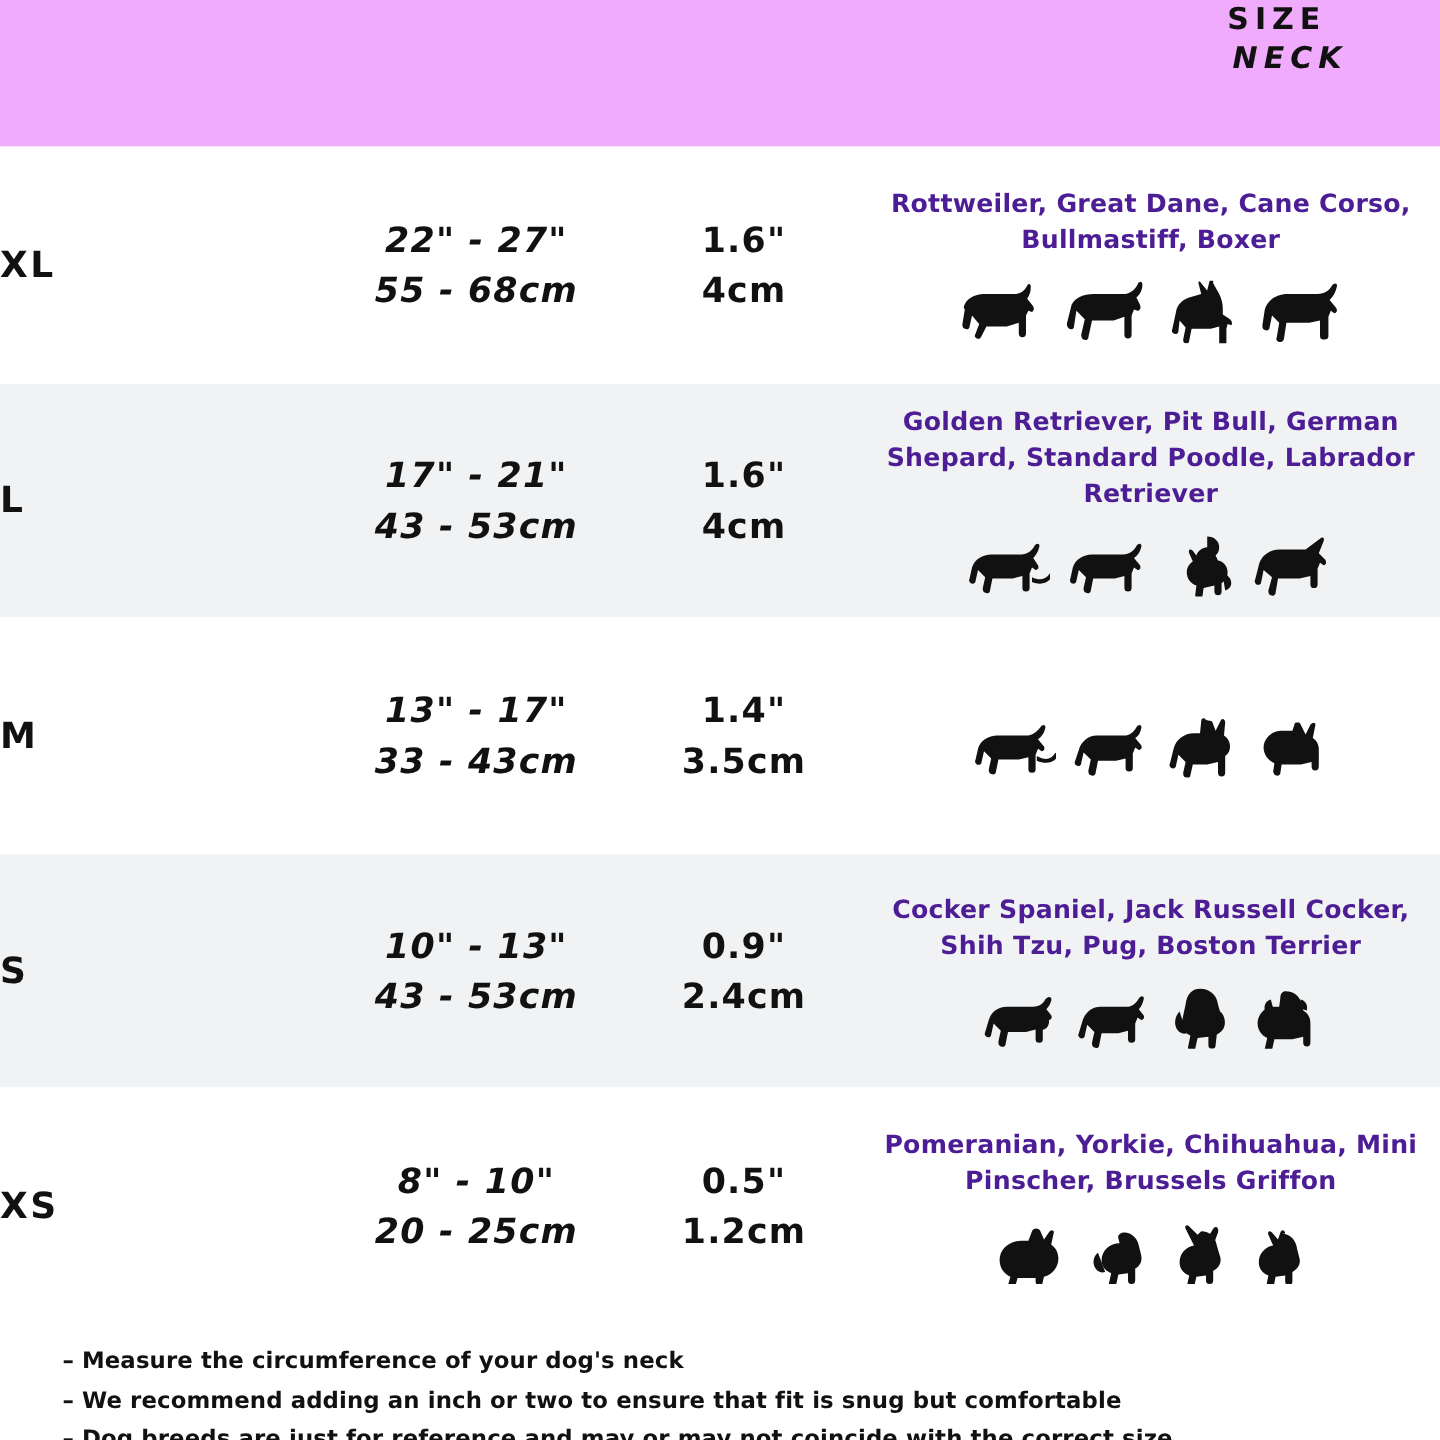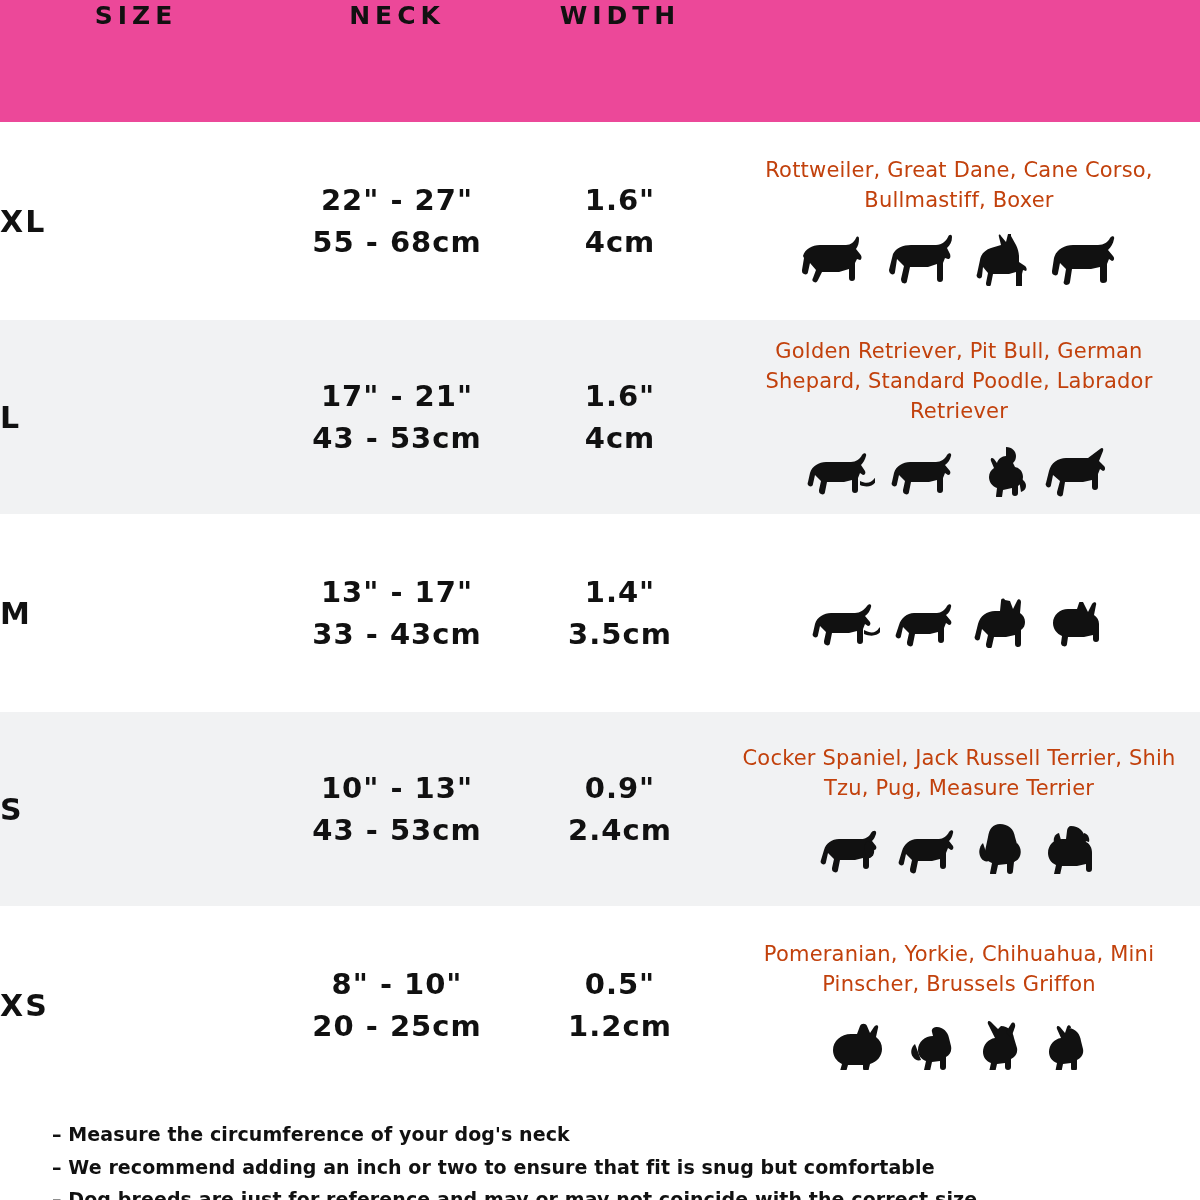--- a/index.html
+++ b/index.html
@@ -16,27 +16,28 @@
   }
   .sheet {
     width: 1200px;
     height: 1200px;
     position: relative;
     box-sizing: border-box;
   }
   
   .head-row {
     display: flex;
-    align-items: flex-start;
+    align-items: flex-end;
     height: 122px;
-    background: #ec4899;
+    background: #f0abfc;
     border-bottom: 2px solid #ffffff;
+    flex-direction: column;
   }
   .col-size   { width: 272px; }
-  .col-neck   { width: 250px; }
+  .col-neck   { width: 250px; font-style: italic; }
   .col-width  { width: 196px; }
   .col-breeds { width: 482px; }
 
   .head-cell {
     text-align: center;
     font-weight: bold;
     font-size: 25px;
     letter-spacing: 5px;
     line-height: 1.3;
     color: #111;
@@ -65,25 +66,25 @@
     line-height: 1.45;
     letter-spacing: 1px;
     white-space: pre-line;
   }
   .cell-breeds {
     text-align: center;
     padding: 0 14px;
     box-sizing: border-box;
   }
   .breed-text {
-    font-weight: normal;
+    font-weight: bold;
     font-size: 21px;
     line-height: 1.42;
     letter-spacing: 0.2px;
-    color: #c2410c;
+    color: #4c1d95;
   }
   .breed-icons {
     display: flex;
     justify-content: center;
     align-items: flex-end;
     gap: 14px;
     margin-top: 8px;
     height: 62px;
   }
   .breed-icons svg { display: block; }
@@ -104,21 +105,20 @@
 </style>
 </head>
 <body>
 
 <div class="sheet">
 
   <div class="head-row">
     <div class="head-cell col-size">SIZE</div>
     <div class="head-cell col-neck">NECK</div>
     <div class="head-cell col-width">
-      <div>WIDTH</div>
     </div>
   </div>
 
   <div class="row row-h light">
     <div class="cell-size col-size">XL</div>
     <div class="cell-measure col-neck">22" - 27"
 55 - 68cm</div>
     <div class="cell-measure col-width">1.6"
 4cm</div>
     <div class="cell-breeds col-breeds">
@@ -192,21 +192,21 @@
     </div>
   </div>
 
   <div class="row row-h grey">
     <div class="cell-size col-size">S</div>
     <div class="cell-measure col-neck">10" - 13"
 43 - 53cm</div>
     <div class="cell-measure col-width">0.9"
 2.4cm</div>
     <div class="cell-breeds col-breeds">
-      <div class="breed-text">Cocker Spaniel, Jack Russell Terrier, Shih Tzu, Pug, Measure Terrier</div>
+      <div class="breed-text">Cocker Spaniel, Jack Russell Cocker, Shih Tzu, Pug, Boston Terrier</div>
       <div class="breed-icons">
         <svg width="64" height="46" viewBox="0 0 64 46">
             <path fill="#111" d="M5 22c2-7 8-11 15-11h22c4 0 8-2 10-6 2-3 6-3 5 1-1 3-2 5-4 7l4 5c1 2 0 4-2 4l-3-2-2 5v13c0 2-1 3-3 3s-3-1-3-3V30l-8 2H21l-2 10c0 2-2 3-4 2s-2-2-2-4l2-9-6-6-2 9c0 2-2 3-4 2-1-1-2-2-1-4l3-10z"></path>
             <path fill="#111" d="M48 13c5 1 8 6 7 12-1 4-4 6-8 5l-2-12z"></path>
           </svg>
         <svg width="62" height="46" viewBox="0 0 62 46">
             <path fill="#111" d="M5 23c2-7 8-12 15-12h22c4 0 8-3 10-7 2-3 5-2 4 1-1 4-2 6-4 8l4 5c1 2 0 4-2 4l-3-2-2 5v13c0 2-1 3-3 3s-3-1-3-3V31l-8 2H21l-2 10c0 2-2 3-4 2s-2-2-2-4l2-9-6-6-2 9c0 2-2 3-4 2-1-1-2-2-1-4l3-10z"></path>
           </svg>
         <svg width="54" height="52" viewBox="0 0 54 52">
             <path fill="#111" d="M27 2c8 0 14 5 15 13l4 14c1 5-1 9-5 11l-1 9c0 2-1 3-3 3s-3-1-3-3v-7l-9 1-2 9c0 2-2 3-4 2-1 0-2-2-2-3l2-10c-5-2-8-6-7-12l3-14C16 7 20 2 27 2z"></path>

